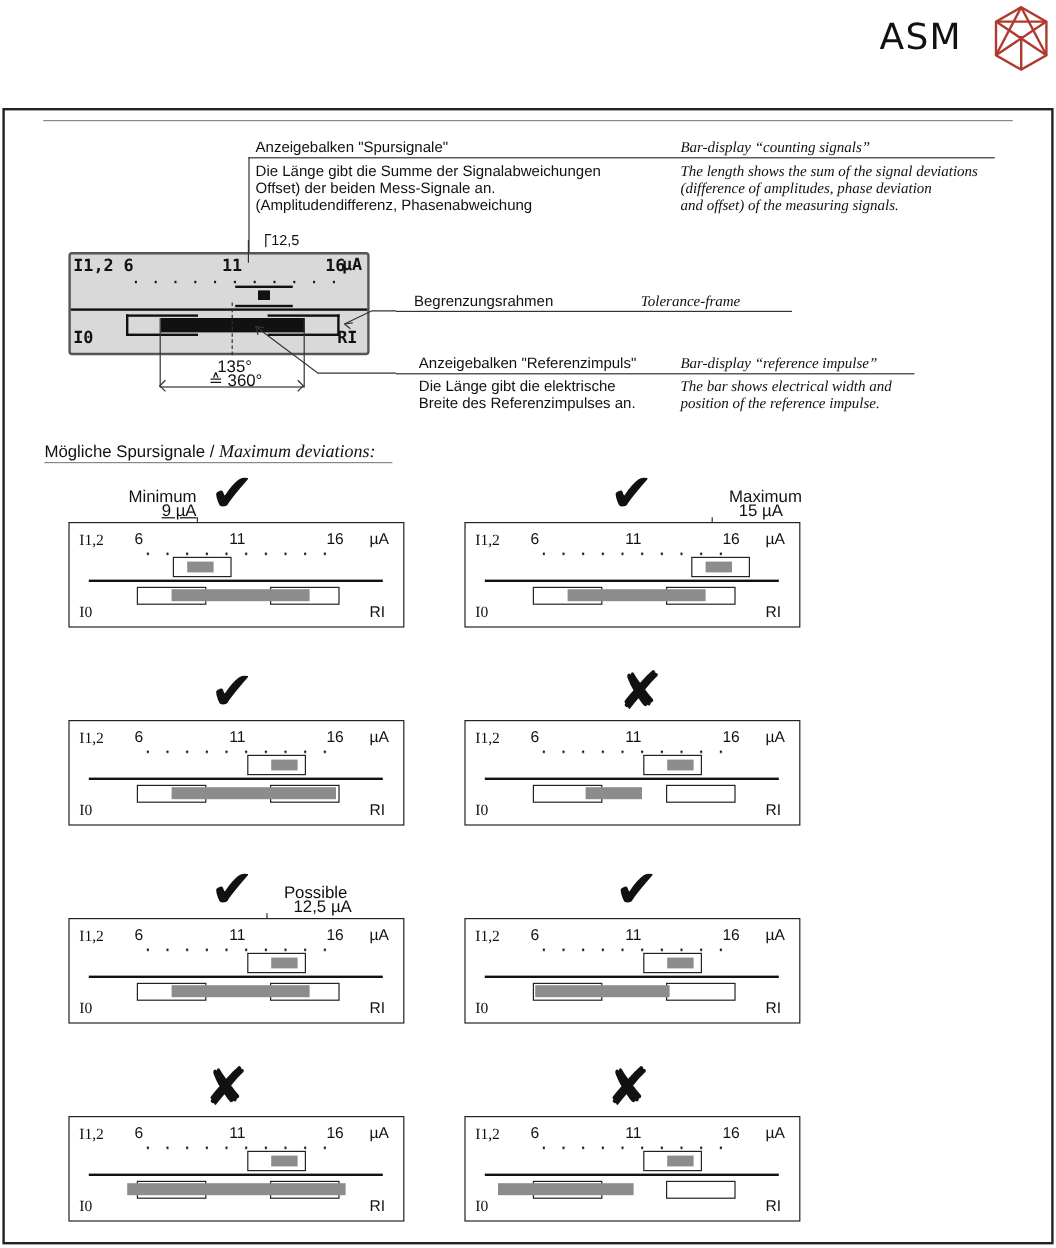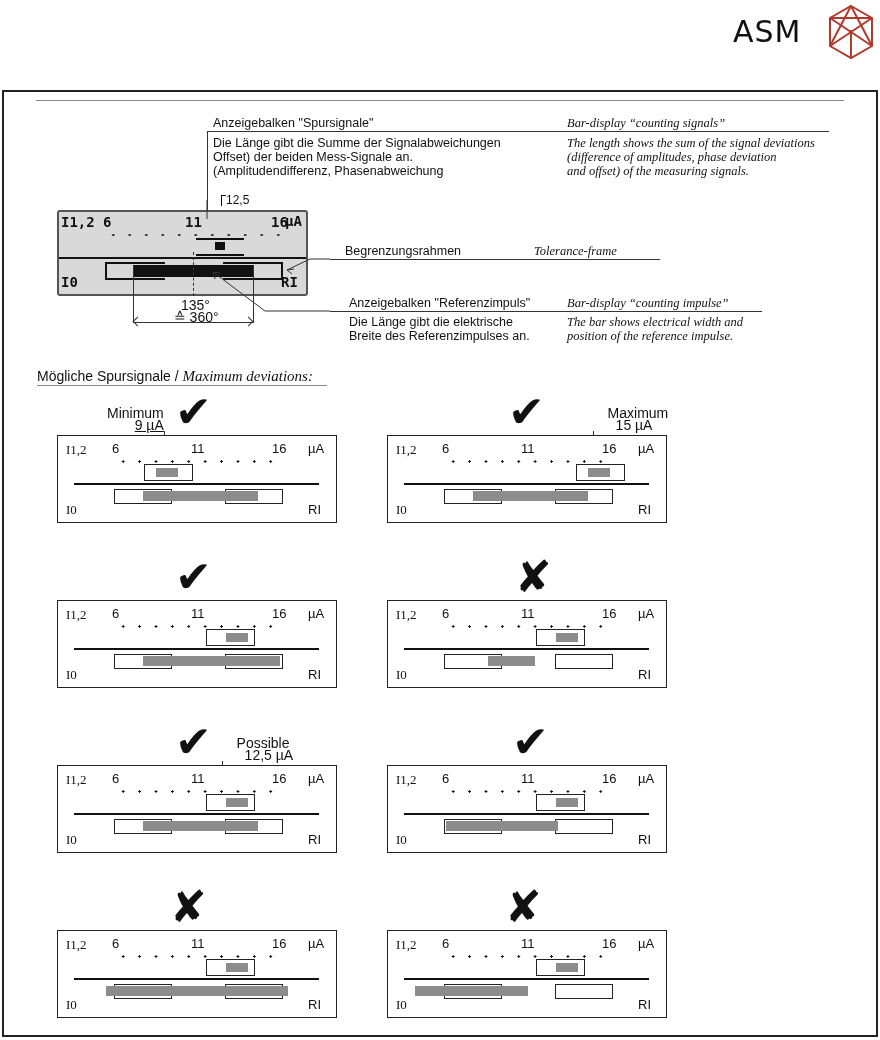--- a/index.html
+++ b/index.html
@@ -84,21 +84,21 @@
 <div class="abs" style="left:330px; top:259px; width:330px; height:1px; background:#333;"></div>
 <svg class="abs" style="left:0; top:0;" width="880" height="400">
   <path d="M330,259 L310,259 L287,270" stroke="#333" fill="none" stroke-width="1"></path>
   <path d="M287,270 l7,-1 M287,270 l5,4" stroke="#333" fill="none" stroke-width="1"></path>
   <path d="M330,311 L265,311 L213,272" stroke="#333" fill="none" stroke-width="1"></path>
   <path d="M213,272 l2,7 M213,272 l7,1" stroke="#333" fill="none" stroke-width="1"></path>
   <path d="M207,200 L207,219" stroke="#333" stroke-width="1"></path>
 </svg>
 
 <div class="abs de" style="left:349px; top:296px;">Anzeigebalken "Referenzimpuls"</div>
-<div class="abs en" style="left:567px; top:296px;">Bar-display “counting impulse”</div>
+<div class="abs en" style="left:567px; top:296px;">Bar-display “reference impulse”</div>
 <div class="abs" style="left:330px; top:311px; width:432px; height:1px; background:#333;"></div>
 <div class="abs de" style="left:349px; top:315px;">
   <div>Die Länge gibt die elektrische</div>
   <div>Breite des Referenzimpulses an.</div>
 </div>
 <div class="abs en" style="left:567px; top:315px;">
   <div>The bar shows electrical width and</div>
   <div>position of the reference impulse.</div>
 </div>
 

